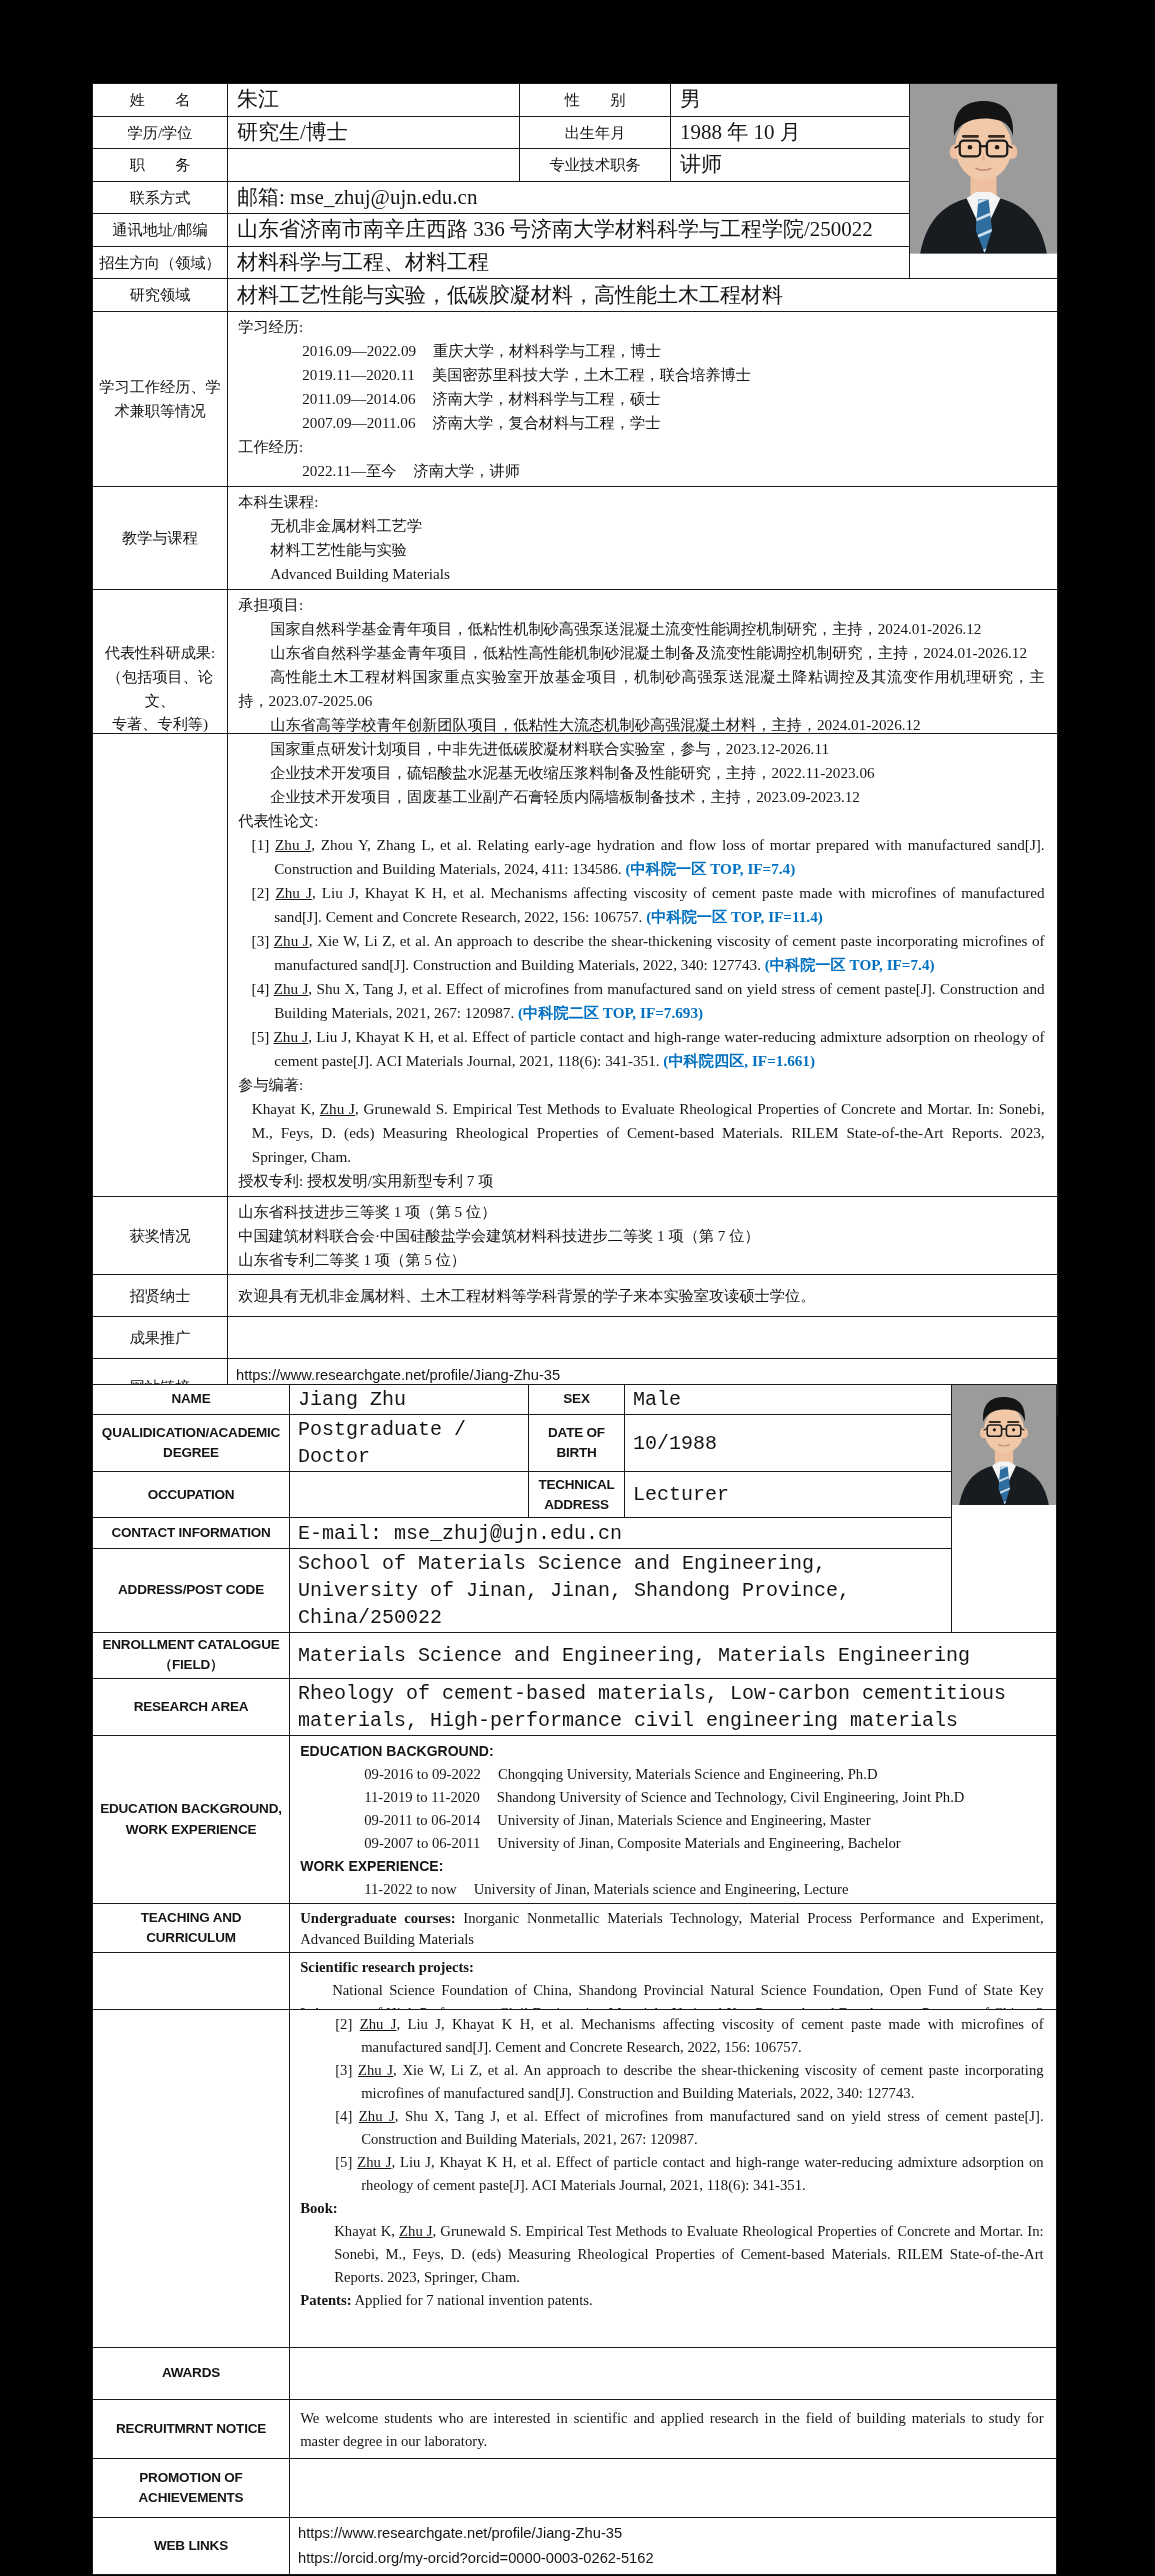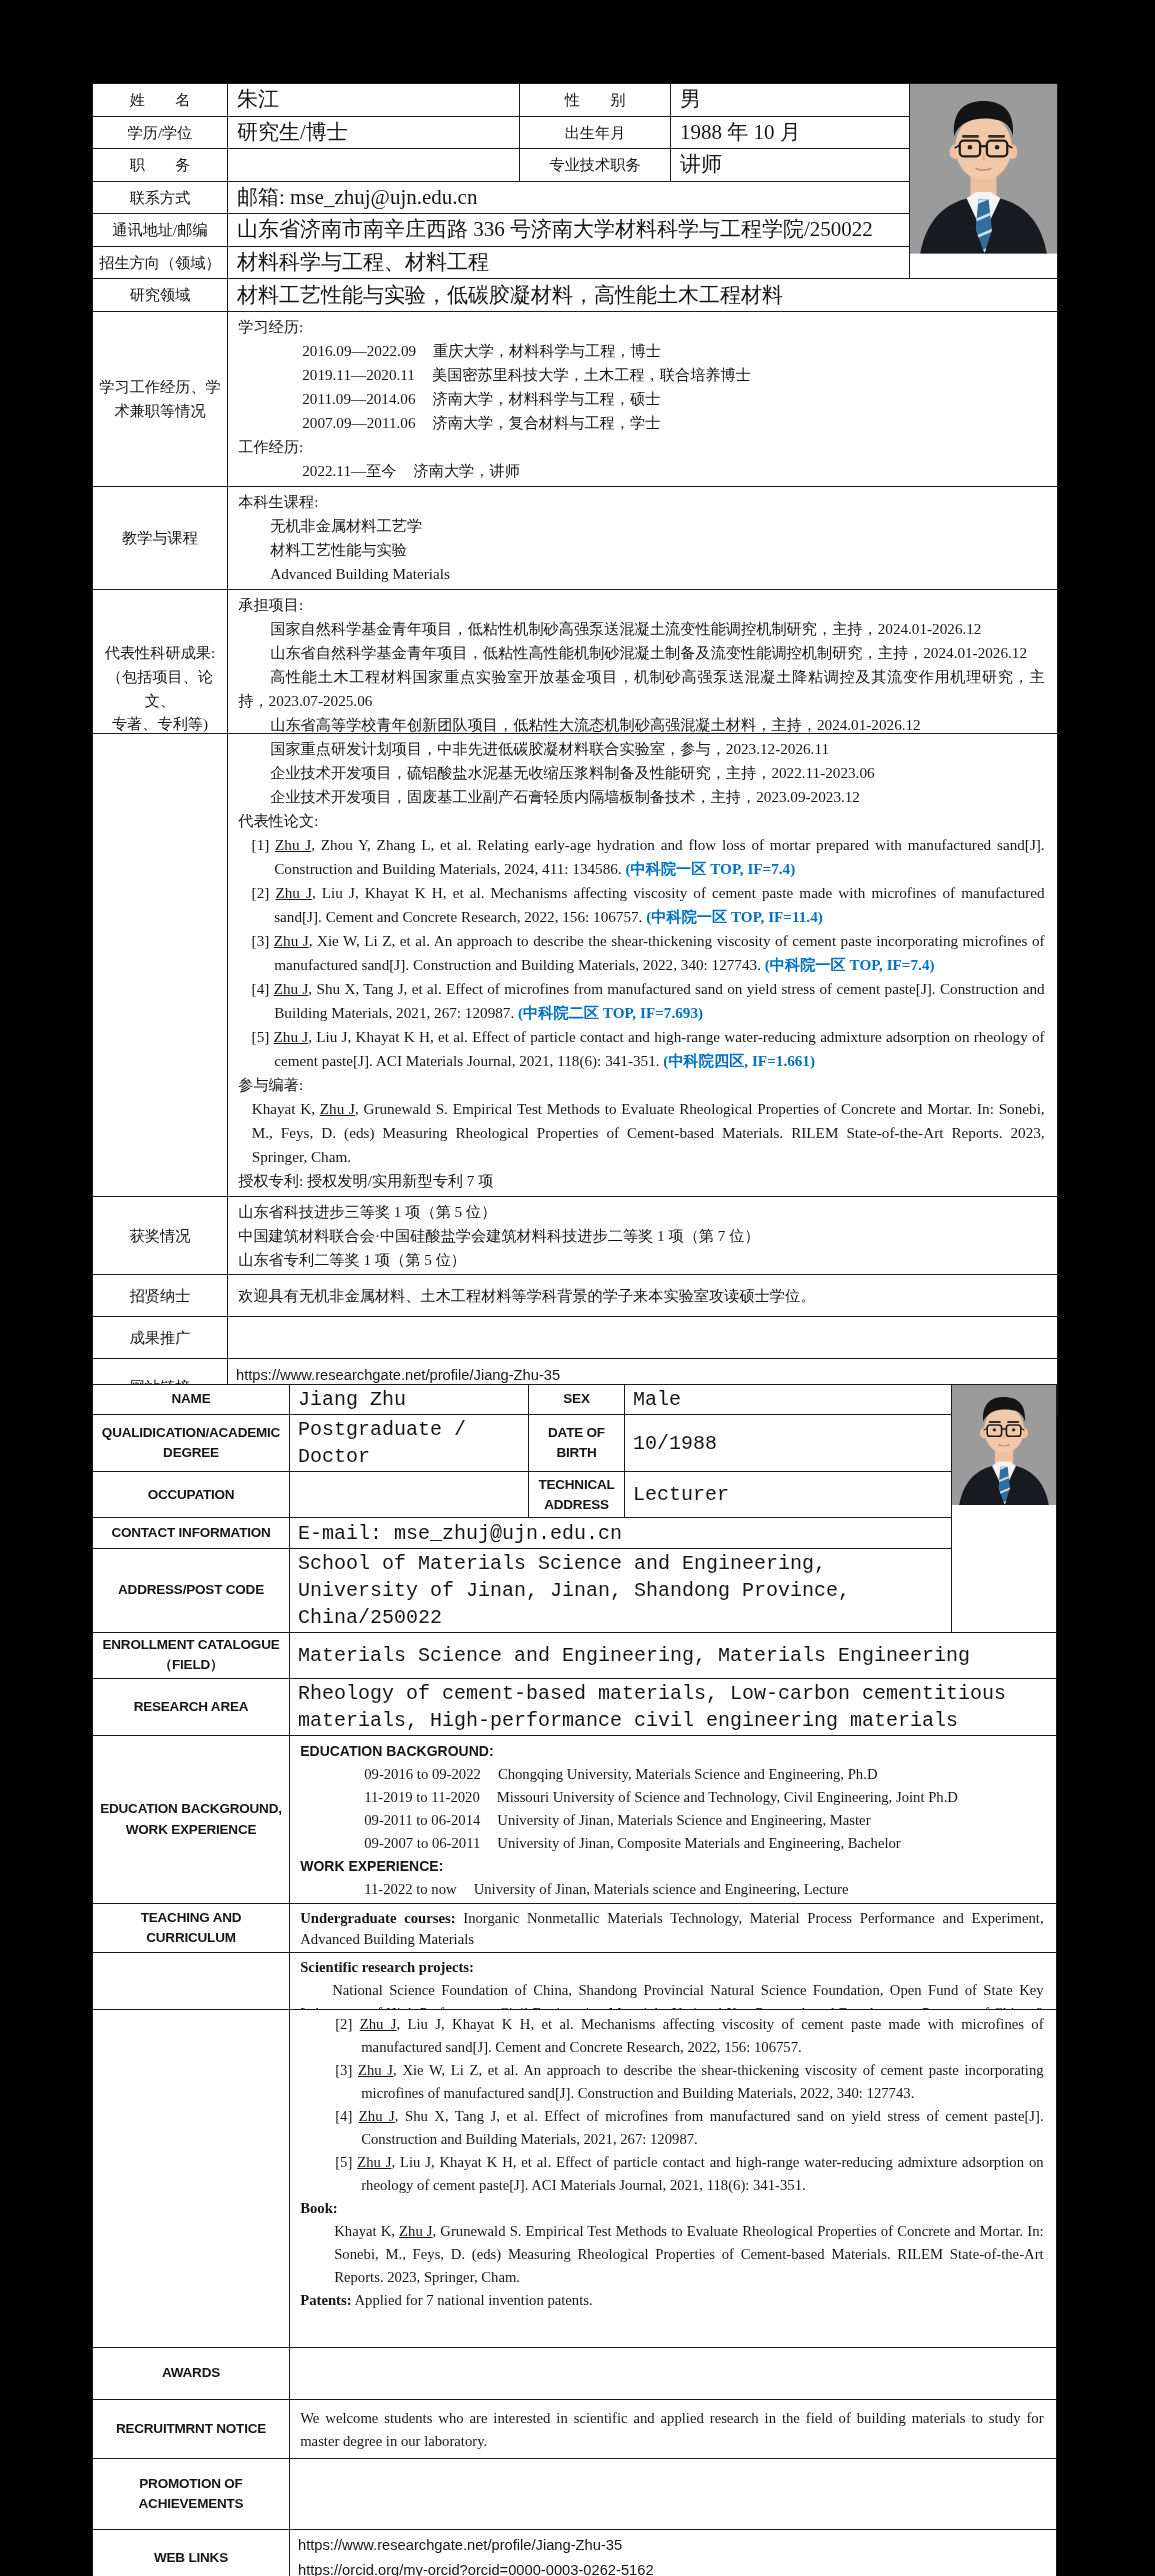--- a/index.html
+++ b/index.html
@@ -300,21 +300,21 @@
     <tr style="height:32px">
       <td class="labEn">RESEARCH AREA</td>
       <td class="valEn" colspan="4">Rheology of cement-based materials, Low-carbon cementitious materials, High-performance civil engineering materials</td>
     </tr>
     <tr style="height:168px">
       <td class="labEn">EDUCATION BACKGROUND,
 WORK EXPERIENCE</td>
       <td class="contentEn" colspan="4">
         <p class="sansbold">EDUCATION BACKGROUND:</p>
         <p class="indent"><span class="per">09-2016 to 09-2022</span><span class="desc">Chongqing University, Materials Science and Engineering, Ph.D</span></p>
-        <p class="indent"><span class="per">11-2019 to 11-2020</span><span class="desc">Missouri University of Science and Technology, Civil Engineering, Joint Ph.D</span></p>
+        <p class="indent"><span class="per">11-2019 to 11-2020</span><span class="desc">Shandong University of Science and Technology, Civil Engineering, Joint Ph.D</span></p>
         <p class="indent"><span class="per">09-2011 to 06-2014</span><span class="desc">University of Jinan, Materials Science and Engineering, Master</span></p>
         <p class="indent"><span class="per">09-2007 to 06-2011</span><span class="desc">University of Jinan, Composite Materials and Engineering, Bachelor</span></p>
         <p class="sansbold">WORK EXPERIENCE:</p>
         <p class="indent"><span class="per">11-2022 to now</span><span class="desc">University of Jinan, Materials science and Engineering, Lecture</span></p>
       </td>
     </tr>
     <tr style="height:43px">
       <td class="labEn">TEACHING AND CURRICULUM</td>
       <td class="contentEn" colspan="4" style="line-height:21px">
         <p class="just"><span class="boldlead">Undergraduate courses:</span><span> Inorganic Nonmetallic Materials Technology, Material Process Performance and Experiment, Advanced Building Materials</span></p>
@@ -357,21 +357,21 @@
     <tr style="height:52px">
       <td class="labEn">AWARDS</td>
       <td class="contentEn empty" colspan="4"></td>
     </tr>
     <tr style="height:59px">
       <td class="labEn">RECRUITMRNT NOTICE</td>
       <td class="contentEn" colspan="4" style="vertical-align:middle">
         <p class="just">We welcome students who are interested in scientific and applied research in the field of building materials to study for master degree in our laboratory.</p>
       </td>
     </tr>
-    <tr style="height:71px">
+    <tr style="height:59px">
       <td class="labEn">PROMOTION OF
 ACHIEVEMENTS</td>
       <td class="contentEn empty" colspan="4"></td>
     </tr>
     <tr style="height:51px">
       <td class="labEn">WEB LINKS</td>
       <td class="contentEn" colspan="4" style="vertical-align:middle;padding-left:8px">
         <p class="linkline">https://www.researchgate.net/profile/Jiang-Zhu-35</p>
         <p class="linkline">https://orcid.org/my-orcid?orcid=0000-0003-0262-5162</p>
       </td>

